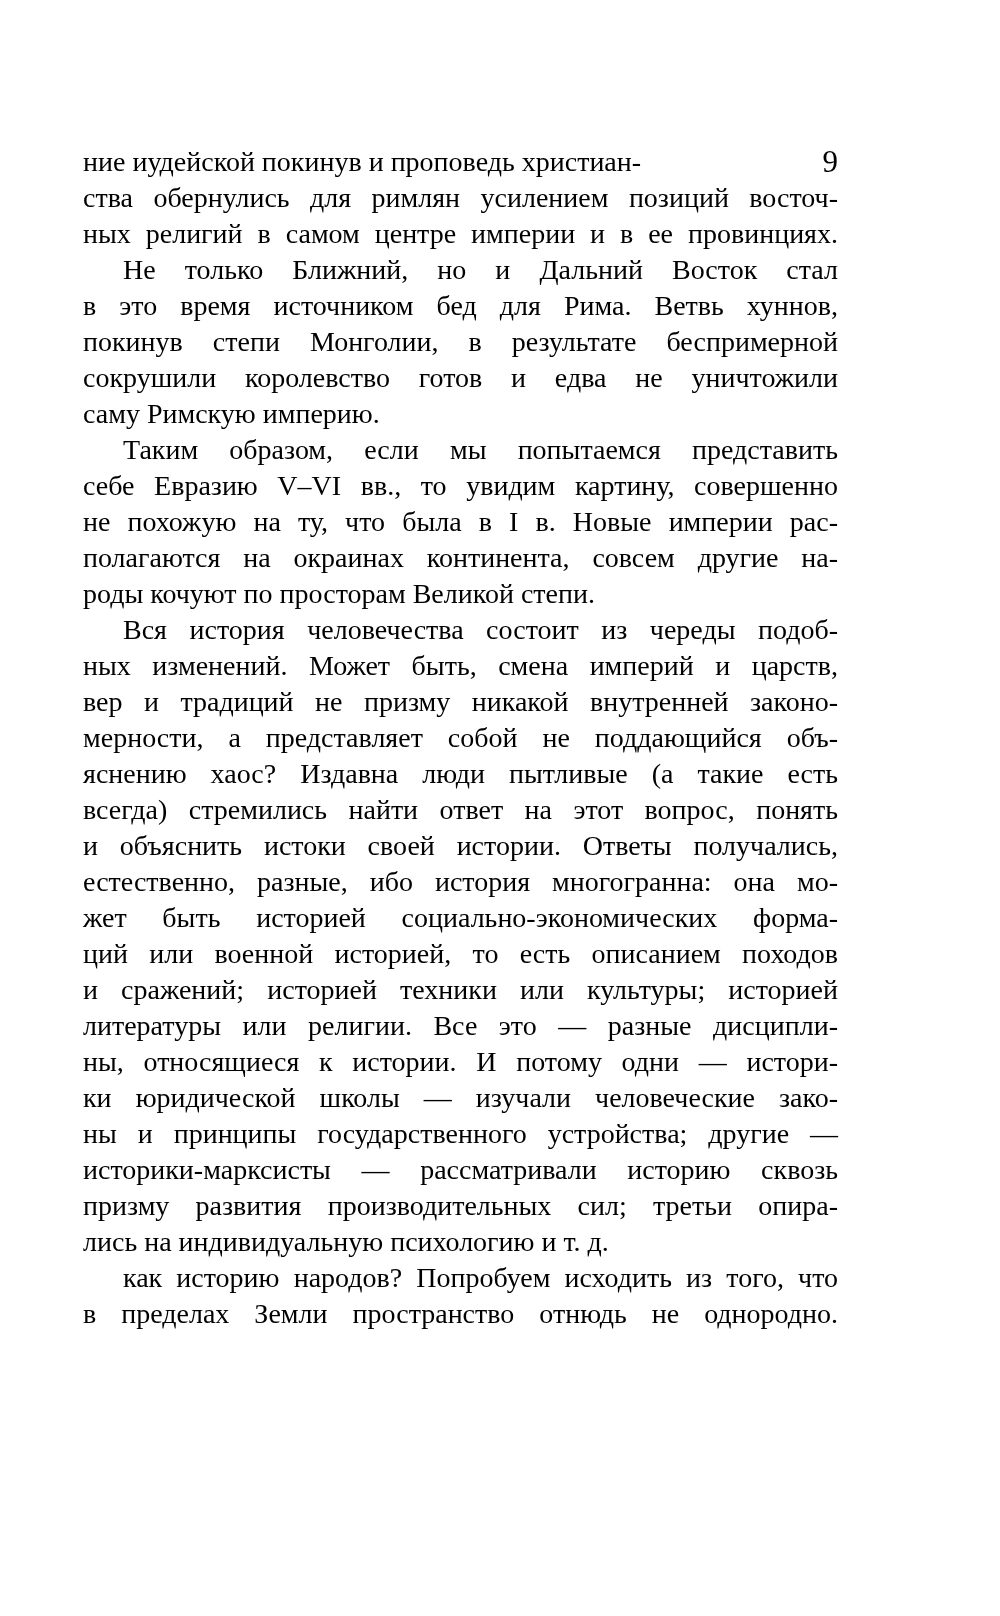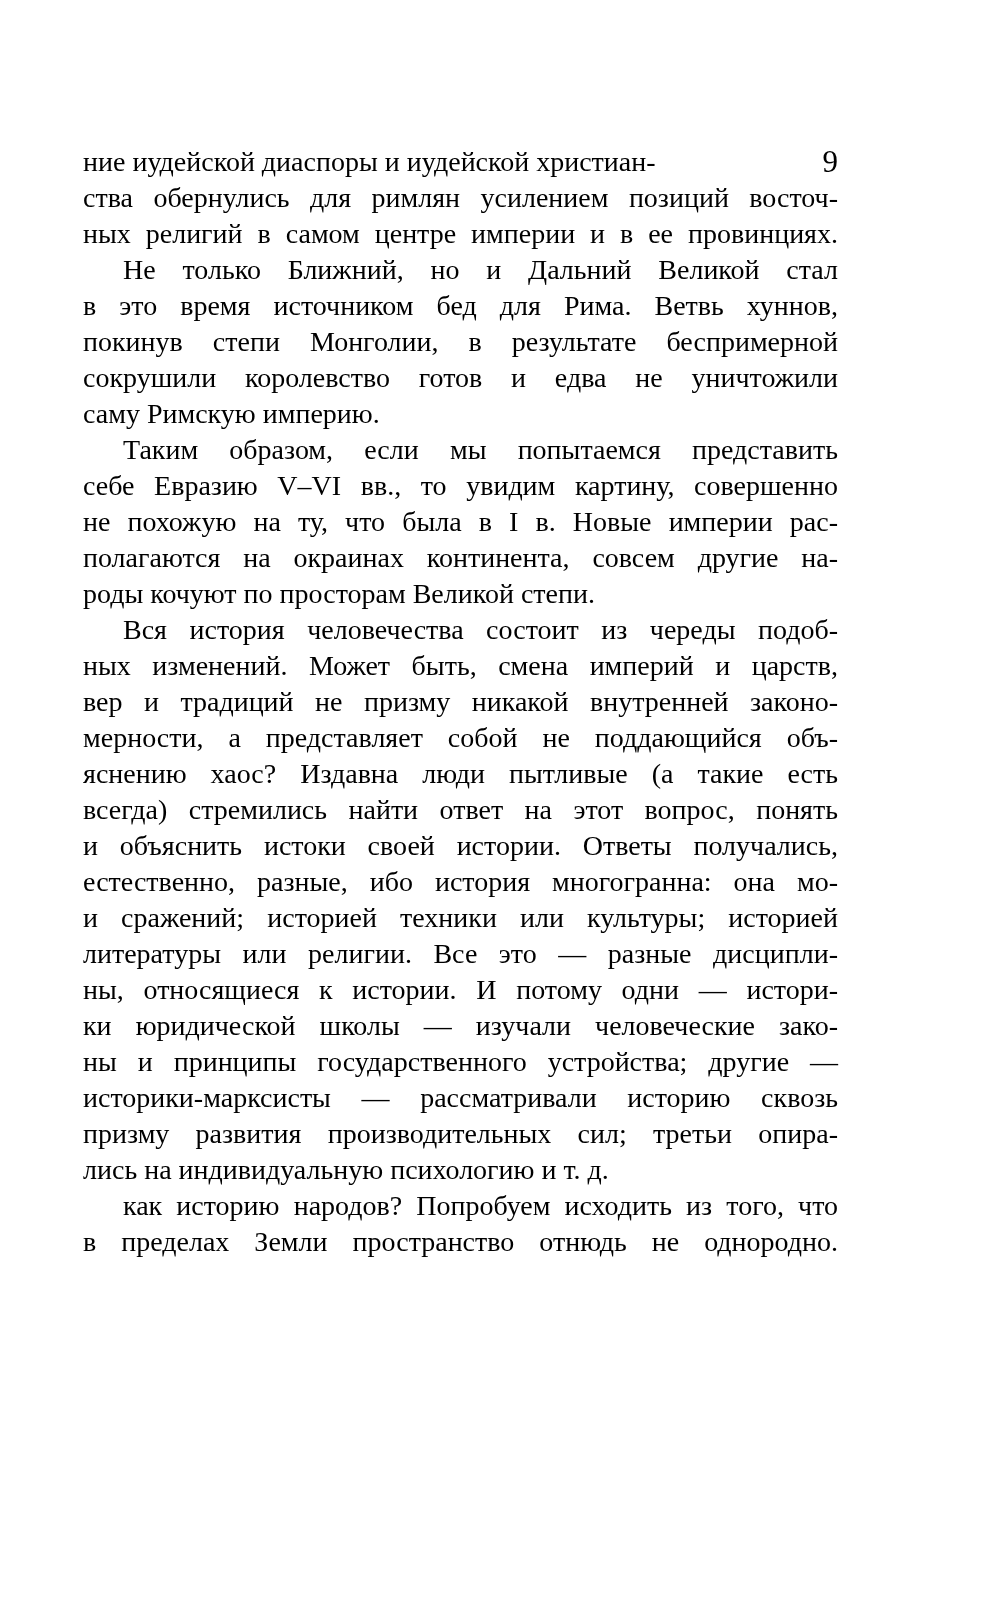--- a/index.html
+++ b/index.html
@@ -53,26 +53,26 @@
     text-indent: 40px;
   }
 </style>
 </head>
 <body style="background: rgb(255, 255, 255); color: rgb(0, 0, 0);">
 
 <div class="page">
   <div class="page-number">9</div>
   <div class="text-block">
       <div class="paragraph">
-        <div class="line">ние иудейской диаспоры и иудейской христиан-</div>
+        <div class="line">ние иудейской покинув и проповедь христиан-</div>
         <div class="line j">ства обернулись для римлян усилением позиций восточ-</div>
         <div class="line j">ных религий в самом центре империи и в ее провинциях.</div>
       </div>
       <div class="paragraph indent">
-        <div class="line j">Не только Ближний, но и Дальний Великой стал</div>
+        <div class="line j">Не только Ближний, но и Дальний Восток стал</div>
         <div class="line j">в это время источником бед для Рима. Ветвь хуннов,</div>
         <div class="line j">покинув степи Монголии, в результате беспримерной</div>
         <div class="line j">сокрушили королевство готов и едва не уничтожили</div>
         <div class="line">саму Римскую империю.</div>
       </div>
       <div class="paragraph indent">
         <div class="line j">Таким образом, если мы попытаемся представить</div>
         <div class="line j">себе Евразию V–VI вв., то увидим картину, совершенно</div>
         <div class="line j">не похожую на ту, что была в I в. Новые империи рас-</div>
         <div class="line j">полагаются на окраинах континента, совсем другие на-</div>
@@ -80,20 +80,22 @@
       </div>
       <div class="paragraph indent">
         <div class="line j">Вся история человечества состоит из череды подоб-</div>
         <div class="line j">ных изменений. Может быть, смена империй и царств,</div>
         <div class="line j">вер и традиций не призму никакой внутренней законо-</div>
         <div class="line j">мерности, а представляет собой не поддающийся объ-</div>
         <div class="line j">яснению хаос? Издавна люди пытливые (а такие есть</div>
         <div class="line j">всегда) стремились найти ответ на этот вопрос, понять</div>
         <div class="line j">и объяснить истоки своей истории. Ответы получались,</div>
         <div class="line j">естественно, разные, ибо история многогранна: она мо-</div>
+        <div class="line j">жет быть историей социально-экономических форма-</div>
+        <div class="line j">ций или военной историей, то есть описанием походов</div>
         <div class="line j">и сражений; историей техники или культуры; историей</div>
         <div class="line j">литературы или религии. Все это — разные дисципли-</div>
         <div class="line j">ны, относящиеся к истории. И потому одни — истори-</div>
         <div class="line j">ки юридической школы — изучали человеческие зако-</div>
         <div class="line j">ны и принципы государственного устройства; другие —</div>
         <div class="line j">историки-марксисты — рассматривали историю сквозь</div>
         <div class="line j">призму развития производительных сил; третьи опира-</div>
         <div class="line">лись на индивидуальную психологию и т. д.</div>
       </div>
       <div class="paragraph indent">

